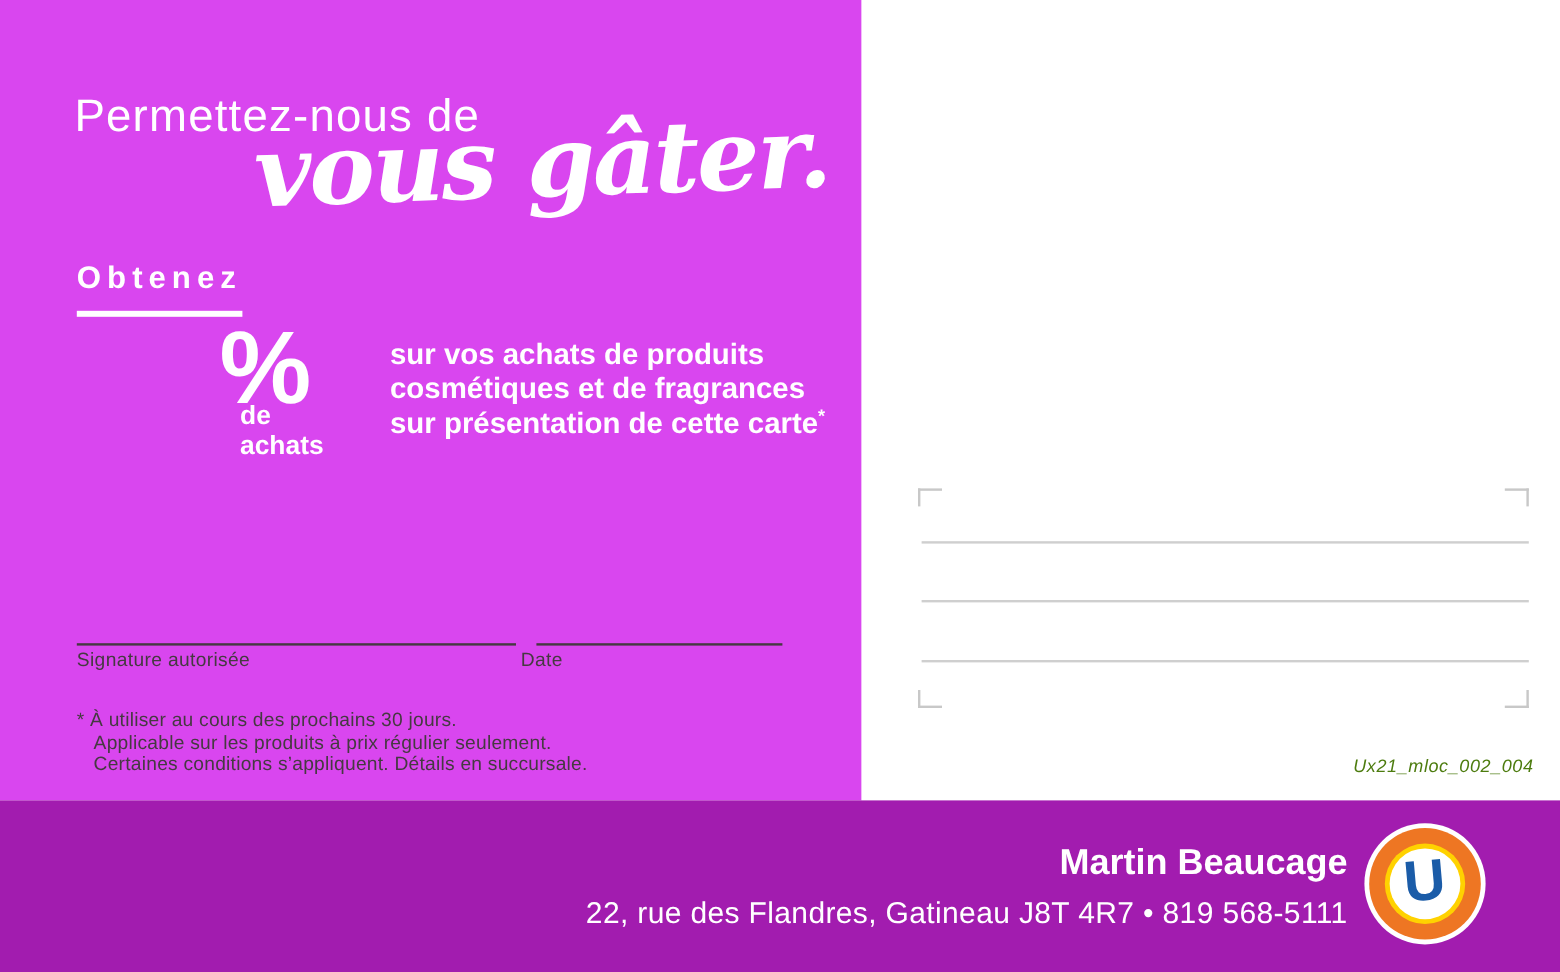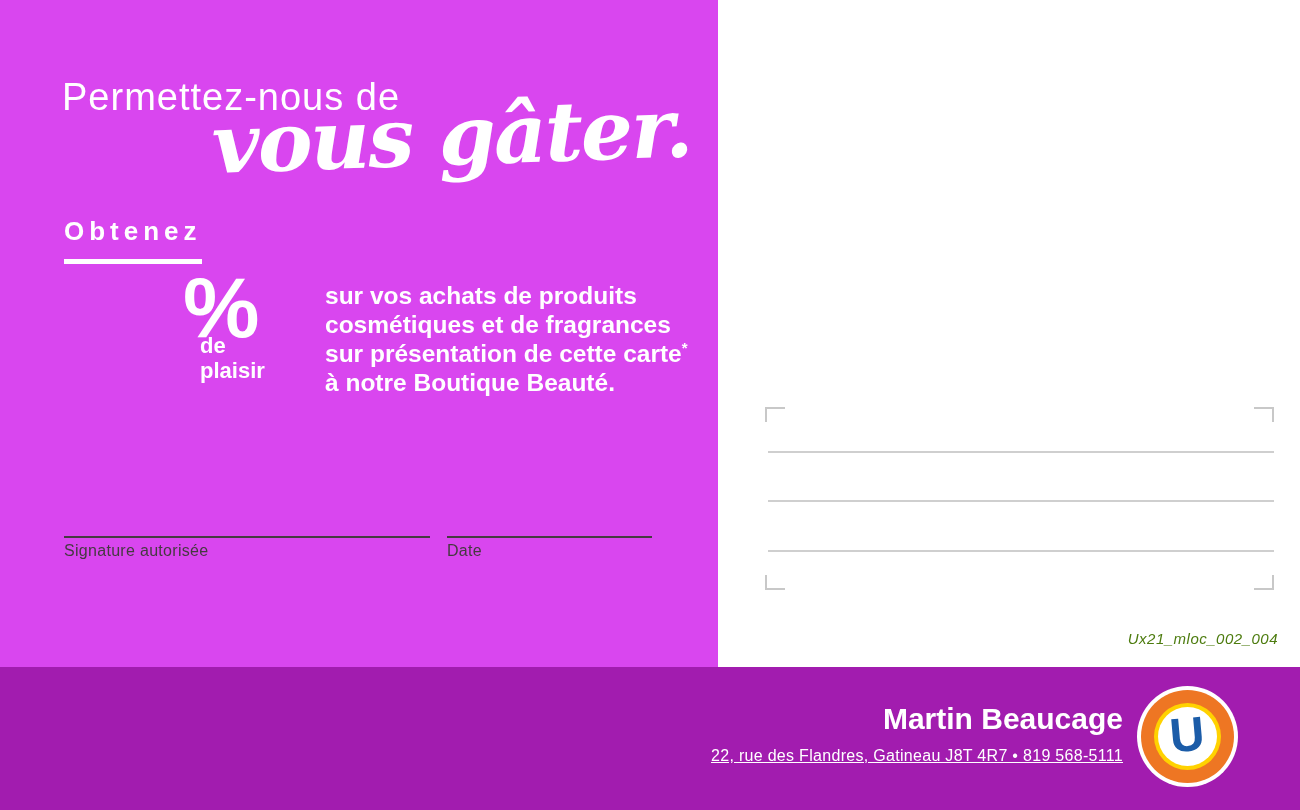--- a/index.html
+++ b/index.html
@@ -99,21 +99,21 @@
   .sig-line { left: 64px; top: 536px; width: 366px; }
   .date-line { left: 447px; top: 536px; width: 205px; }
   .field-label {
     position: absolute;
     top: 542px;
     font-size: 16px;
     color: #453A40;
     letter-spacing: 0.3px;
   }
   .sig-label { left: 64px; }
-  .date-label { left: 447px; }
+  .date-label { left: 434px; }
   .legal-block {
     position: absolute;
     left: 64px; top: 592px;
     font-size: 16px;
     line-height: 18.5px;
     color: #453A40;
     letter-spacing: 0.2px;
   }
   .legal-block .indent { padding-left: 14px; }
 
@@ -162,25 +162,24 @@
   .owner-name {
     position: absolute;
     right: 177px; top: 35px;
     font-size: 30px;
     font-weight: 700;
     white-space: nowrap;
   }
   .store-address {
     position: absolute;
     right: 177px; top: 80px;
-    font-size: 16px;
+    font-size: 25px;
     font-weight: 400;
     letter-spacing: 0.3px;
     white-space: nowrap;
-    text-decoration: underline;
   }
   .logo {
     position: absolute;
     left: 1137px; top: 19px;
     width: 101px; height: 101px;
     border-radius: 50%;
     background: #ffffff;
     display: flex; align-items: center; justify-content: center;
   }
   .logo-orange {
@@ -217,36 +216,40 @@
   <div class="pink-panel">
     <div class="headline-prefix">Permettez-nous de</div>
     <div class="headline-script">vous gâter.</div>
 
     <div class="obtenez-label">Obtenez</div>
     <div class="obtenez-underline"></div>
 
     <div class="percent-symbol">%</div>
     <div class="rabais-label">
       <div>de</div>
-      <div>plaisir</div>
+      <div>achats</div>
     </div>
 
     <div class="offer-text">
       <div>sur vos achats de produits</div>
       <div>cosmétiques et de fragrances</div>
       <div><span>sur présentation de cette carte</span><sup>*</sup></div>
-      <div>à notre Boutique Beauté.</div>
     </div>
 
 
     <div class="write-line-dark sig-line"></div>
     <div class="field-label sig-label">Signature autorisée</div>
     <div class="write-line-dark date-line"></div>
     <div class="field-label date-label">Date</div>
 
+    <div class="legal-block">
+      <div>* À utiliser au cours des prochains 30 jours.</div>
+      <div class="indent">Applicable sur les produits à prix régulier seulement.</div>
+      <div class="indent">Certaines conditions s’appliquent. Détails en succursale.</div>
+    </div>
   </div>
 
   <div class="address-panel"></div>
   <div class="crop-mark crop-tl"></div>
   <div class="crop-mark crop-tr"></div>
   <div class="crop-mark crop-bl"></div>
   <div class="crop-mark crop-br"></div>
   <div class="address-write-line awl-1"></div>
   <div class="address-write-line awl-2"></div>
   <div class="address-write-line awl-3"></div>

